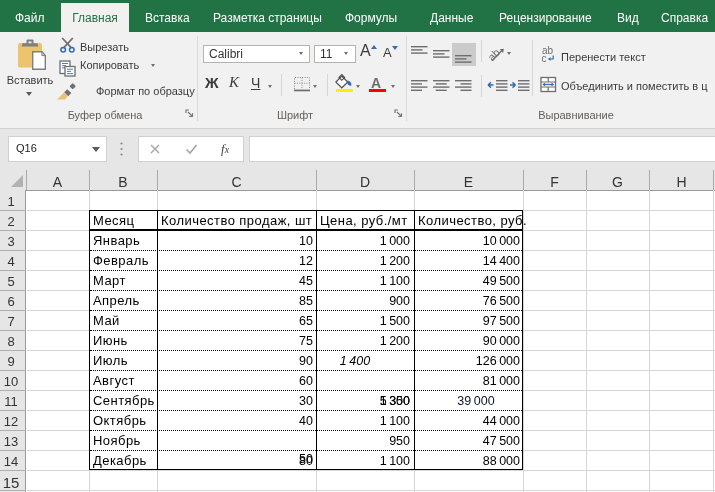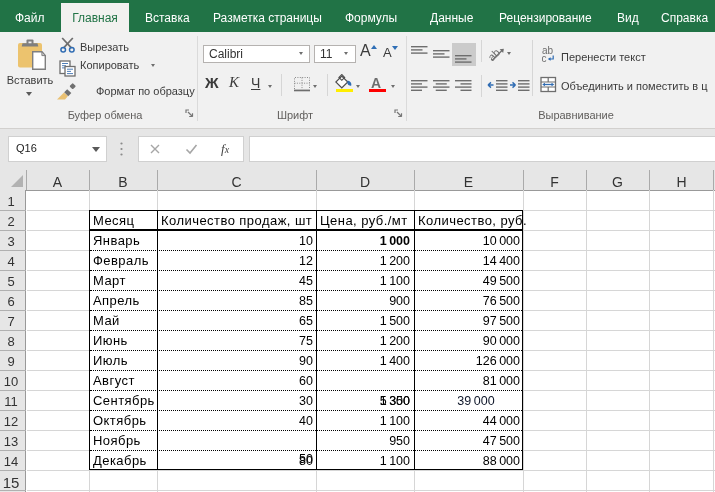--- a/index.html
+++ b/index.html
@@ -292,21 +292,21 @@
 <div class="abs" style="left:90px;top:390px;width:432px;height:0;border-top:1px dotted #000;"></div>
 <div class="abs" style="left:90px;top:410px;width:432px;height:0;border-top:1px dotted #000;"></div>
 <div class="abs" style="left:90px;top:430px;width:432px;height:0;border-top:1px dotted #000;"></div>
 <div class="abs" style="left:90px;top:450px;width:432px;height:0;border-top:1px dotted #000;"></div>
 <div class="abs nw" style="left:93px;top:213px;font-size:13px;color:#000;letter-spacing:0.45px;">Месяц</div>
 <div class="abs nw" style="left:161px;top:213px;font-size:13px;color:#000;letter-spacing:0.45px;">Количество продаж, шт</div>
 <div class="abs nw" style="left:320px;top:213px;font-size:13px;color:#000;letter-spacing:0.45px;">Цена, руб./мт</div>
 <div class="abs nw" style="left:418px;top:213px;font-size:13px;color:#000;letter-spacing:0.45px;">Количество, руб.</div>
 <div class="abs nw" style="left:93px;top:233px;font-size:13px;color:#000;letter-spacing:0.45px;">Январь</div>
 <div class="abs nw" style="left:200px;top:234px;width:113px;text-align:right;font-size:12.5px;color:#000;letter-spacing:0;">10</div>
-<div class="abs nw" style="left:300px;top:234px;width:110px;text-align:right;font-size:12.5px;color:#000;letter-spacing:0;font-weight:bold;">1 000</div>
+<div class="abs nw" style="left:300px;top:234px;width:110px;text-align:right;font-size:12.5px;color:#000;letter-spacing:0;">1 000</div>
 <div class="abs nw" style="left:400px;top:234px;width:120px;text-align:right;font-size:12.5px;color:#000;letter-spacing:0;">10 000</div>
 <div class="abs nw" style="left:93px;top:253px;font-size:13px;color:#000;letter-spacing:0.45px;">Февраль</div>
 <div class="abs nw" style="left:200px;top:254px;width:113px;text-align:right;font-size:12.5px;color:#000;letter-spacing:0;">12</div>
 <div class="abs nw" style="left:300px;top:254px;width:110px;text-align:right;font-size:12.5px;color:#000;letter-spacing:0;">1 200</div>
 <div class="abs nw" style="left:400px;top:254px;width:120px;text-align:right;font-size:12.5px;color:#000;letter-spacing:0;">14 400</div>
 <div class="abs nw" style="left:93px;top:273px;font-size:13px;color:#000;letter-spacing:0.45px;">Март</div>
 <div class="abs nw" style="left:200px;top:274px;width:113px;text-align:right;font-size:12.5px;color:#000;letter-spacing:0;">45</div>
 <div class="abs nw" style="left:300px;top:274px;width:110px;text-align:right;font-size:12.5px;color:#000;letter-spacing:0;">1 100</div>
 <div class="abs nw" style="left:400px;top:274px;width:120px;text-align:right;font-size:12.5px;color:#000;letter-spacing:0;">49 500</div>
 <div class="abs nw" style="left:93px;top:293px;font-size:13px;color:#000;letter-spacing:0.45px;">Апрель</div>
@@ -316,21 +316,21 @@
 <div class="abs nw" style="left:93px;top:313px;font-size:13px;color:#000;letter-spacing:0.45px;">Май</div>
 <div class="abs nw" style="left:200px;top:314px;width:113px;text-align:right;font-size:12.5px;color:#000;letter-spacing:0;">65</div>
 <div class="abs nw" style="left:300px;top:314px;width:110px;text-align:right;font-size:12.5px;color:#000;letter-spacing:0;">1 500</div>
 <div class="abs nw" style="left:400px;top:314px;width:120px;text-align:right;font-size:12.5px;color:#000;letter-spacing:0;">97 500</div>
 <div class="abs nw" style="left:93px;top:333px;font-size:13px;color:#000;letter-spacing:0.45px;">Июнь</div>
 <div class="abs nw" style="left:200px;top:334px;width:113px;text-align:right;font-size:12.5px;color:#000;letter-spacing:0;">75</div>
 <div class="abs nw" style="left:300px;top:334px;width:110px;text-align:right;font-size:12.5px;color:#000;letter-spacing:0;">1 200</div>
 <div class="abs nw" style="left:400px;top:334px;width:120px;text-align:right;font-size:12.5px;color:#000;letter-spacing:0;">90 000</div>
 <div class="abs nw" style="left:93px;top:353px;font-size:13px;color:#000;letter-spacing:0.45px;">Июль</div>
 <div class="abs nw" style="left:200px;top:354px;width:113px;text-align:right;font-size:12.5px;color:#000;letter-spacing:0;">90</div>
-<div class="abs nw" style="left:300px;top:354px;width:110px;text-align:right;font-size:12.5px;color:#000;letter-spacing:0;">1 400</div>
+<div class="abs nw" style="left:300px;top:354px;width:110px;text-align:center;font-size:12.5px;color:#000;letter-spacing:0;font-style:italic;">1 400</div>
 <div class="abs nw" style="left:400px;top:354px;width:120px;text-align:right;font-size:12.5px;color:#000;letter-spacing:0;">126 000</div>
 <div class="abs nw" style="left:93px;top:373px;font-size:13px;color:#000;letter-spacing:0.45px;">Август</div>
 <div class="abs nw" style="left:200px;top:374px;width:113px;text-align:right;font-size:12.5px;color:#000;letter-spacing:0;">60</div>
 <div class="abs nw" style="left:300px;top:374px;width:110px;text-align:right;font-size:12.5px;color:#000;letter-spacing:0;margin-top:20px;">1 350</div>
 <div class="abs nw" style="left:400px;top:374px;width:120px;text-align:right;font-size:12.5px;color:#000;letter-spacing:0;">81 000</div>
 <div class="abs nw" style="left:93px;top:393px;font-size:13px;color:#000;letter-spacing:0.45px;">Сентябрь</div>
 <div class="abs nw" style="left:200px;top:394px;width:113px;text-align:right;font-size:12.5px;color:#000;letter-spacing:0;">30</div>
 <div class="abs nw" style="left:300px;top:394px;width:110px;text-align:right;font-size:12.5px;color:#000;letter-spacing:0;">5 300</div>
 <div class="abs nw" style="left:416px;top:394px;width:120px;text-align:center;font-size:12.5px;color:#0f172a;letter-spacing:0;">39 000</div>
 <div class="abs nw" style="left:93px;top:413px;font-size:13px;color:#000;letter-spacing:0.45px;">Октябрь</div>

